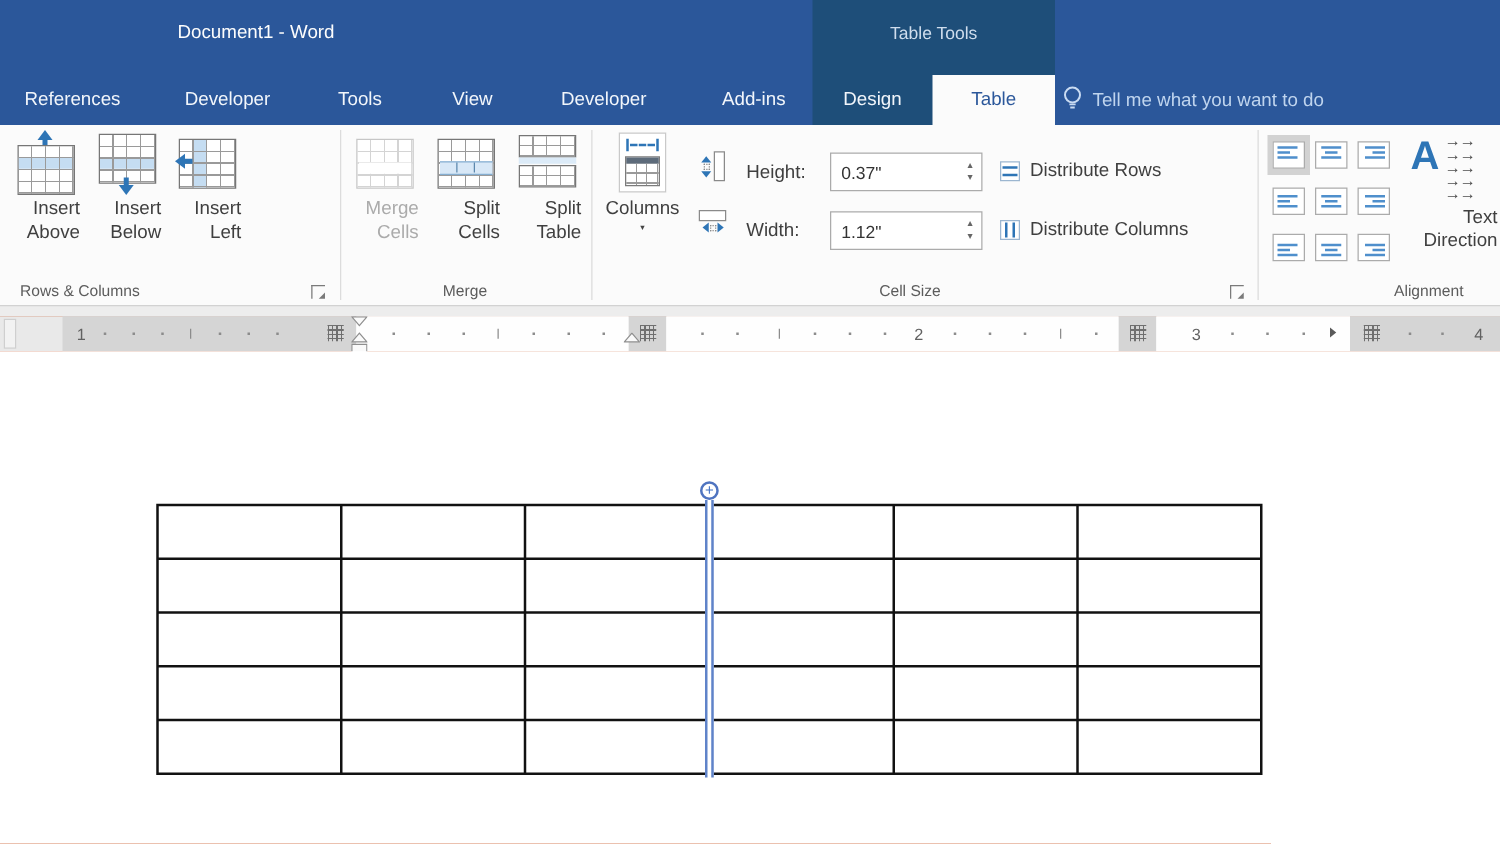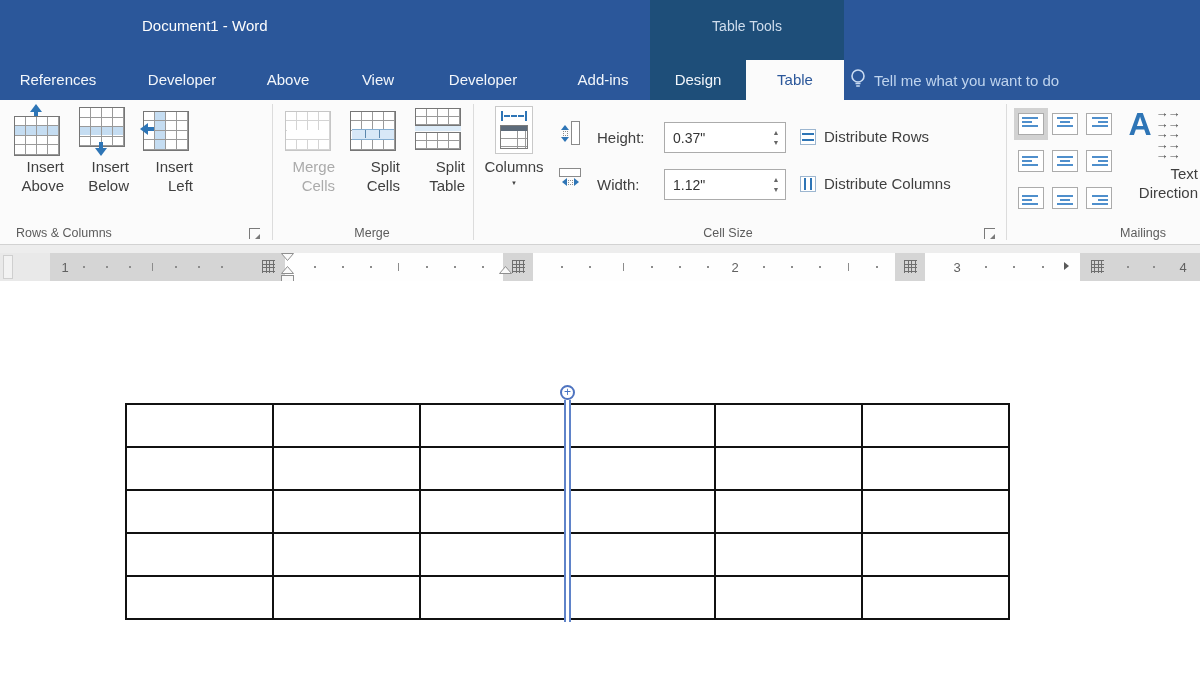--- a/index.html
+++ b/index.html
@@ -129,21 +129,21 @@
 
 <div class="stage">
 
   <div class="abs titlebar"></div>
   <div class="abs ctx-block"></div>
   <div class="abs app-title">Document1 - Word</div>
   <div class="abs ctx-label">Table Tools</div>
 
   <div class="abs tab" style="left:10px;width:96px;">References</div>
   <div class="abs tab" style="left:140px;width:84px;">Developer</div>
-  <div class="abs tab" style="left:252px;width:72px;">Above</div>
+  <div class="abs tab" style="left:252px;width:72px;">Tools</div>
   <div class="abs tab" style="left:352px;width:52px;">View</div>
   <div class="abs tab" style="left:434px;width:98px;">Developer</div>
   <div class="abs tab" style="left:566px;width:74px;">Add-ins</div>
   <div class="abs tab" style="left:660px;width:76px;">Design</div>
   <div class="abs tab active" style="left:746px;width:98px;">Table</div>
 
   <div class="abs tellme">
     <span style="display:flex;">
       <svg width="16" height="26" viewBox="0 0 16 26">
         <circle cx="8" cy="9" r="6" fill="none" stroke="#c9dbf2" stroke-width="1.6"></circle>
@@ -373,21 +373,21 @@
         <span class="arrs">
             <span>→→</span>
             <span>→→</span>
             <span>→→</span>
             <span>→→</span>
             <span>→→</span>
           </span>
       </span>
       <span class="lbl">Text Direction</span>
     </div>
-    <div class="abs grouplbl" style="left:1093px;width:100px;text-align:center;">Mailings</div>
+    <div class="abs grouplbl" style="left:1093px;width:100px;text-align:center;">Alignment</div>
   </div>
 
   <div class="abs belowribbon"></div>
   <div class="abs rulerband" id="ruler">
       <div class="rseg gray" style="left: 50px; width: 235px;"></div>
       <div class="rseg white" style="left: 285px; width: 218px;"></div>
       <div class="rseg gray" style="left: 503px; width: 30px;"></div>
       <div class="rseg white" style="left: 533px; width: 362px;"></div>
       <div class="rseg gray" style="left: 895px; width: 30px;"></div>
       <div class="rseg white" style="left: 925px; width: 155px;"></div>

